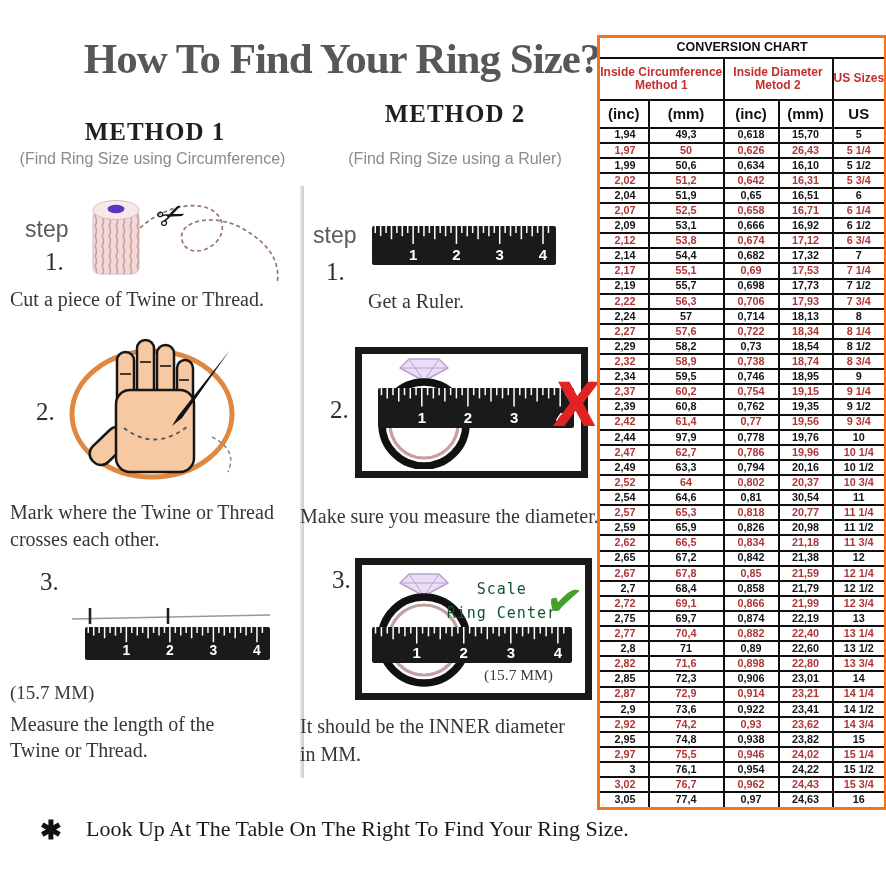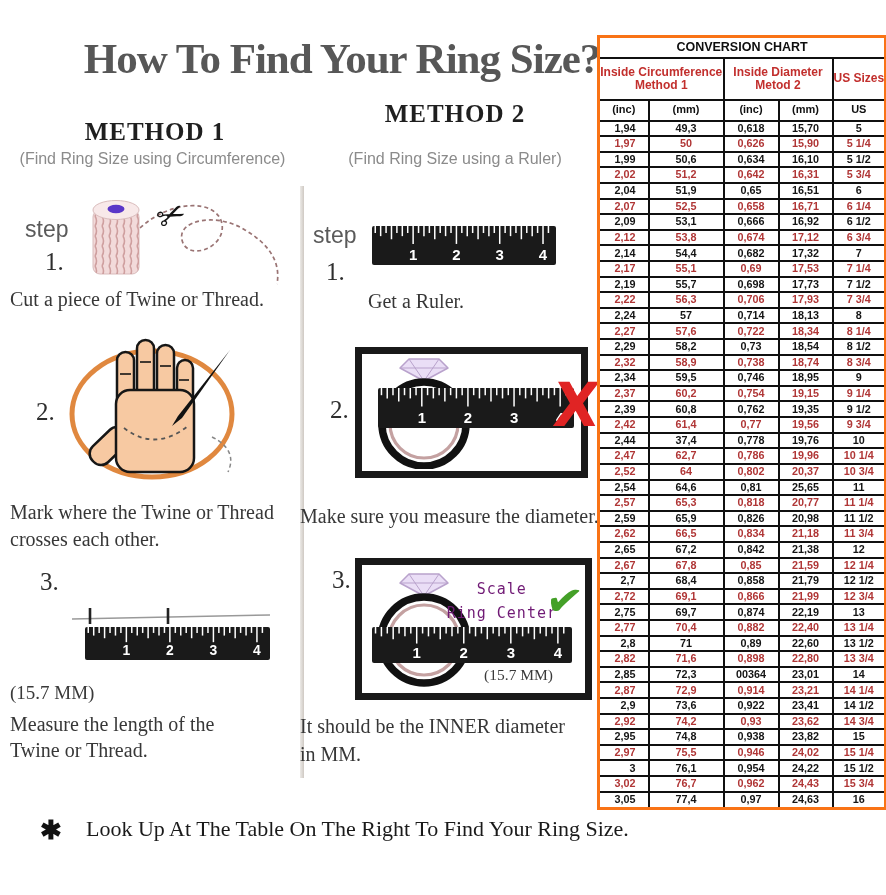--- a/index.html
+++ b/index.html
@@ -26,41 +26,41 @@
   .cap-left{left:10px;width:305px;}
   .cap-right{left:300px;width:300px;}
   .mm-label{font-size:19px;color:#3a3a3a;}
 
   
   .ruler{background:transparent;}
 
   
   .photo-box{border:7px solid #191919;background:#fff;}
 
-  .scale-note{font-family:"DejaVu Sans Mono", monospace;font-size:15px;color:#701a75;
+  .scale-note{font-family:"DejaVu Sans Mono", monospace;font-size:15px;color:#14532d;
               text-align:center;line-height:1.6;letter-spacing:1px;}
   .check-icon{font-family:"DejaVu Sans", sans-serif;font-size:44px;color:#44a028;
               transform:rotate(8deg);line-height:1;}
   .x-icon{font-family:"DejaVu Sans", sans-serif;font-size:58px;font-weight:900;color:#e02424;
           transform:skewX(-6deg) scaleY(1.05);line-height:1;}
 
   
   .footnote-sym{font-size:26px;font-weight:bold;color:#111;}
   .footnote-text{font-size:22px;color:#1a1a1a;letter-spacing:0px;}
 
   
   .conv-table{position:absolute;left:597px;top:35px;width:287px;height:775px;
               border-collapse:collapse;table-layout:fixed;
               font-family:"Liberation Sans", sans-serif;font-weight:700;}
   .conv-table th,.conv-table td{border:2px solid #101010;padding:0;line-height:1.05;
               text-align:center;vertical-align:middle;overflow:hidden;white-space:nowrap;}
   .conv-table{border:3px solid #f97316;}
   .t-title{height:21px;font-size:12.5px;color:#0e0e0e;}
   .t-group{height:42px;font-size:12px;color:#c22f2d;}
-  .t-units{height:21px;font-size:11px;color:#111;}
+  .t-units{height:28px;font-size:15px;color:#111;}
   .conv-table td{font-size:10.8px;color:#141414;}
   .conv-table td:first-child{text-align:right;padding-right:12px;}
   .row-red td{color:#b03636;}
 </style>
 </head>
 <body>
 
 <div class="canvas">
 
   <div class="abs main-title">How To Find Your Ring Size?</div>
@@ -377,21 +377,21 @@
           <td>1,94</td>
           <td>49,3</td>
           <td>0,618</td>
           <td>15,70</td>
           <td>5</td>
         </tr>
         <tr class="row-red">
           <td>1,97</td>
           <td>50</td>
           <td>0,626</td>
-          <td>15,90</td>
+          <td>26,43</td>
           <td>5 1/4</td>
         </tr>
         <tr class="row-black">
           <td>1,99</td>
           <td>50,6</td>
           <td>0,634</td>
           <td>16,10</td>
           <td>5 1/2</td>
         </tr>
         <tr class="row-red">
@@ -508,44 +508,51 @@
         </tr>
         <tr class="row-red">
           <td>2,42</td>
           <td>61,4</td>
           <td>0,77</td>
           <td>19,56</td>
           <td>9 3/4</td>
         </tr>
         <tr class="row-black">
           <td>2,44</td>
-          <td>37,4</td>
+          <td>97,9</td>
           <td>0,778</td>
           <td>19,76</td>
           <td>10</td>
         </tr>
         <tr class="row-red">
           <td>2,47</td>
           <td>62,7</td>
           <td>0,786</td>
           <td>19,96</td>
           <td>10 1/4</td>
         </tr>
+        <tr class="row-black">
+          <td>2,49</td>
+          <td>63,3</td>
+          <td>0,794</td>
+          <td>20,16</td>
+          <td>10 1/2</td>
+        </tr>
         <tr class="row-red">
           <td>2,52</td>
           <td>64</td>
           <td>0,802</td>
           <td>20,37</td>
           <td>10 3/4</td>
         </tr>
         <tr class="row-black">
           <td>2,54</td>
           <td>64,6</td>
           <td>0,81</td>
-          <td>25,65</td>
+          <td>30,54</td>
           <td>11</td>
         </tr>
         <tr class="row-red">
           <td>2,57</td>
           <td>65,3</td>
           <td>0,818</td>
           <td>20,77</td>
           <td>11 1/4</td>
         </tr>
         <tr class="row-black">
@@ -614,21 +621,21 @@
         <tr class="row-red">
           <td>2,82</td>
           <td>71,6</td>
           <td>0,898</td>
           <td>22,80</td>
           <td>13 3/4</td>
         </tr>
         <tr class="row-black">
           <td>2,85</td>
           <td>72,3</td>
-          <td>00364</td>
+          <td>0,906</td>
           <td>23,01</td>
           <td>14</td>
         </tr>
         <tr class="row-red">
           <td>2,87</td>
           <td>72,9</td>
           <td>0,914</td>
           <td>23,21</td>
           <td>14 1/4</td>
         </tr>

